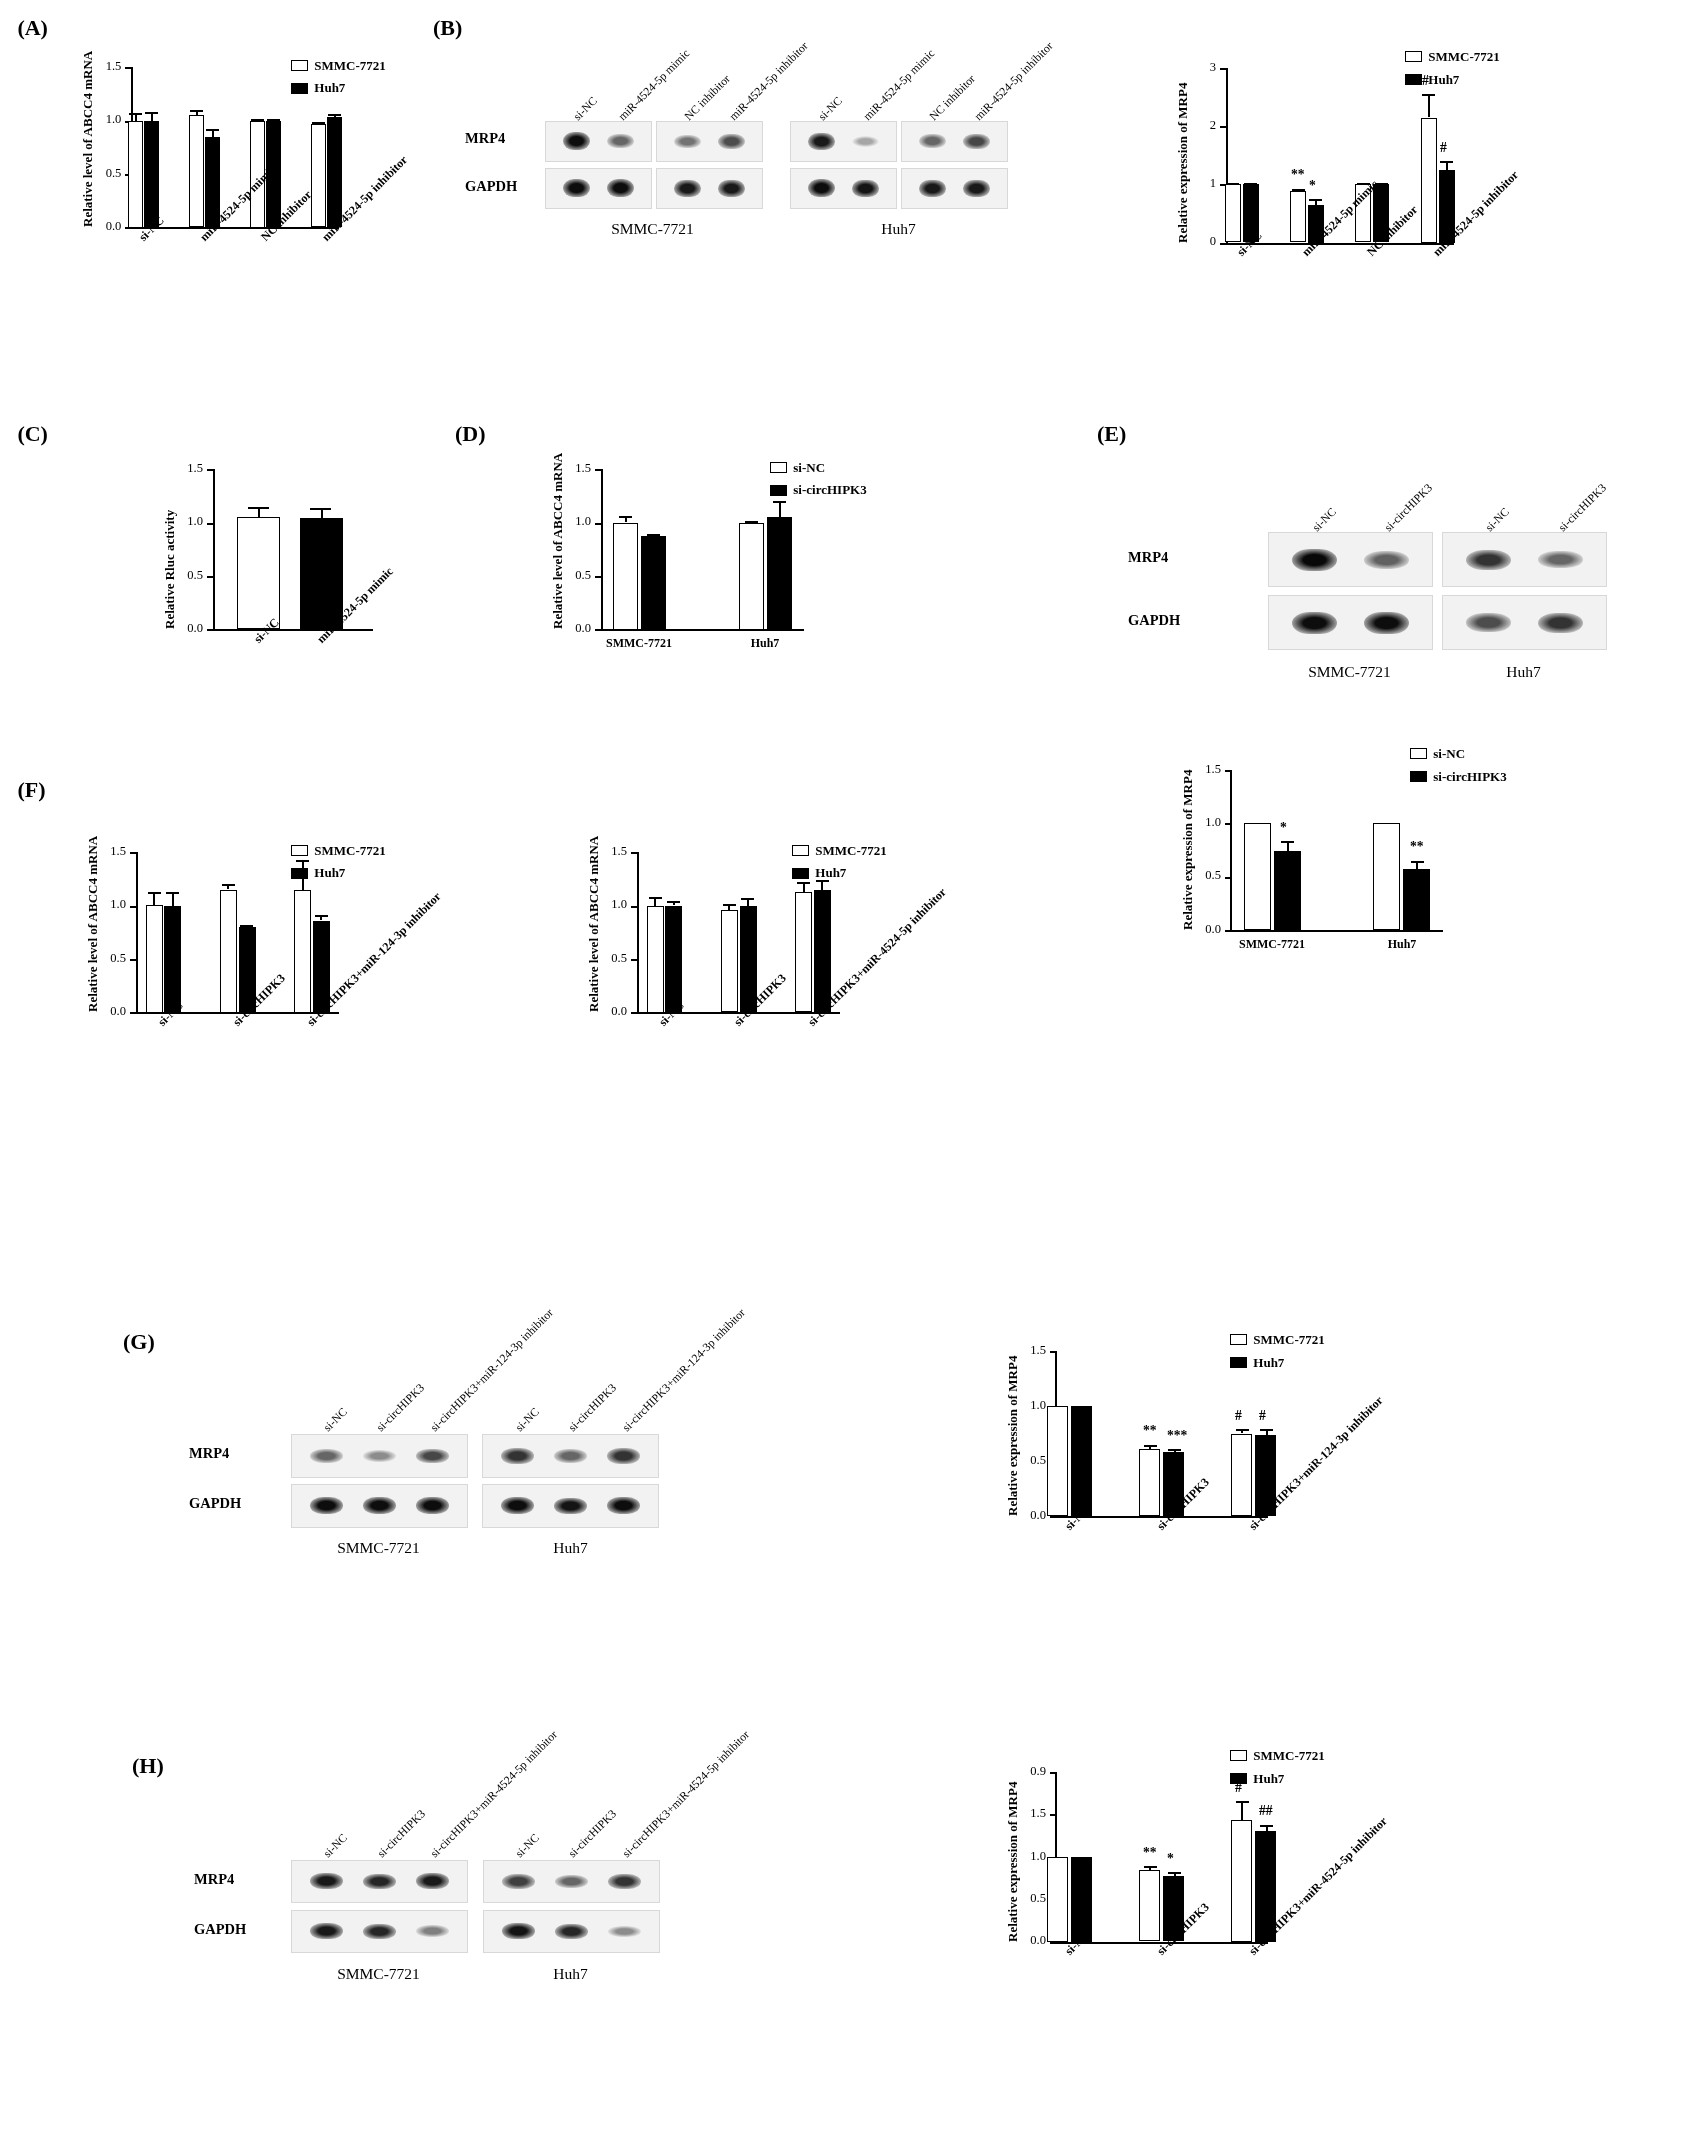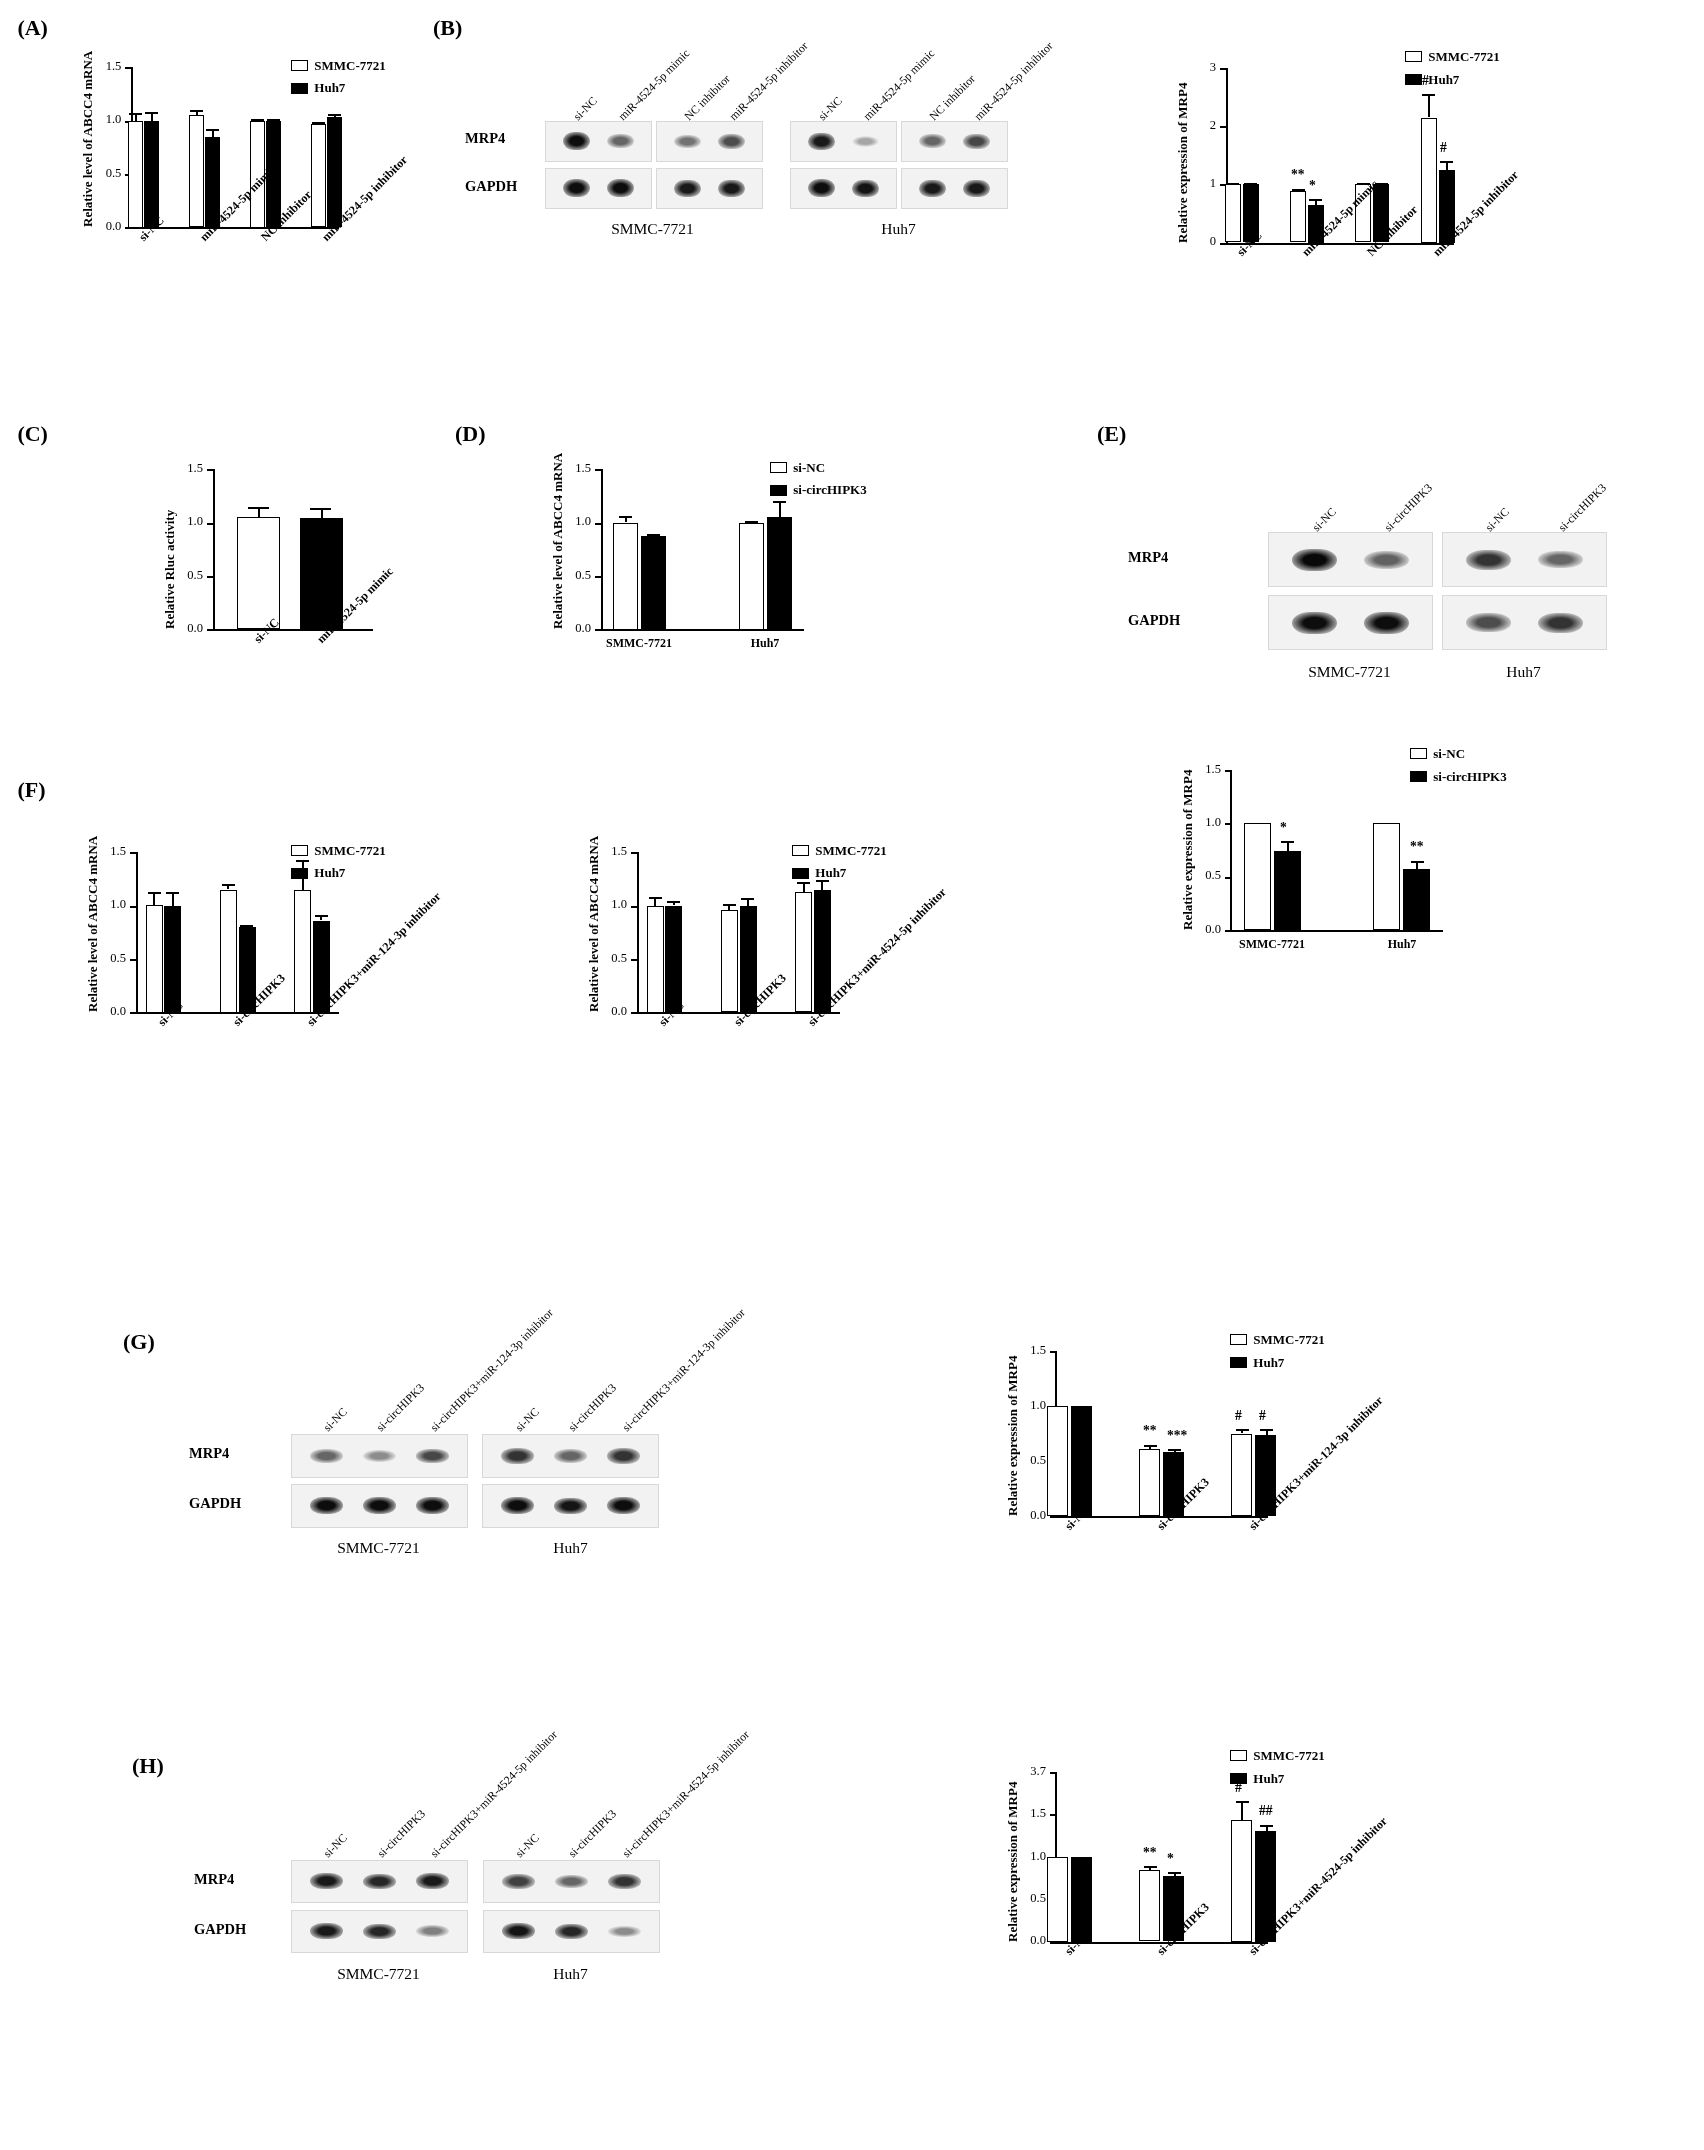--- a/index.html
+++ b/index.html
@@ -530,21 +530,21 @@
     <div class="axis-x" style="left:77px;top:199px;width:213px;"></div>
     <div class="tick" style="left:72px;top:199px;"></div>
     <div class="ticklabel" style="left:29px;top:190px;">0.0</div>
     <div class="tick" style="left:72px;top:156px;"></div>
     <div class="ticklabel" style="left:29px;top:148px;">0.5</div>
     <div class="tick" style="left:72px;top:114px;"></div>
     <div class="ticklabel" style="left:29px;top:106px;">1.0</div>
     <div class="tick" style="left:72px;top:71px;"></div>
     <div class="ticklabel" style="left:29px;top:63px;">1.5</div>
     <div class="tick" style="left:72px;top:29px;"></div>
-    <div class="ticklabel" style="left:29px;top:21px;">3.7</div>
+    <div class="ticklabel" style="left:29px;top:21px;">0.9</div>
     <div class="ylabel" style="left:27px;top:199px;">Relative expression of MRP4</div>
     <div class="bar open" style="left:69px;top:114px;width:21px;height:85px;"></div>
     <div class="bar fill" style="left:93px;top:114px;width:21px;height:85px;"></div>
     <div class="bar open" style="left:161px;top:127px;width:21px;height:71px;"></div>
     <div class="err" style="left:171px;top:123px;height:4.2px;"></div>
     <div class="errcap" style="left:166px;top:123px;width:12.6px;"></div>
     <div class="sig" style="left:165px;top:102px;">**</div>
     <div class="bar fill" style="left:185px;top:133px;width:21px;height:65px;"></div>
     <div class="err" style="left:196px;top:129px;height:4.2px;"></div>
     <div class="errcap" style="left:190px;top:129px;width:12.6px;"></div>

